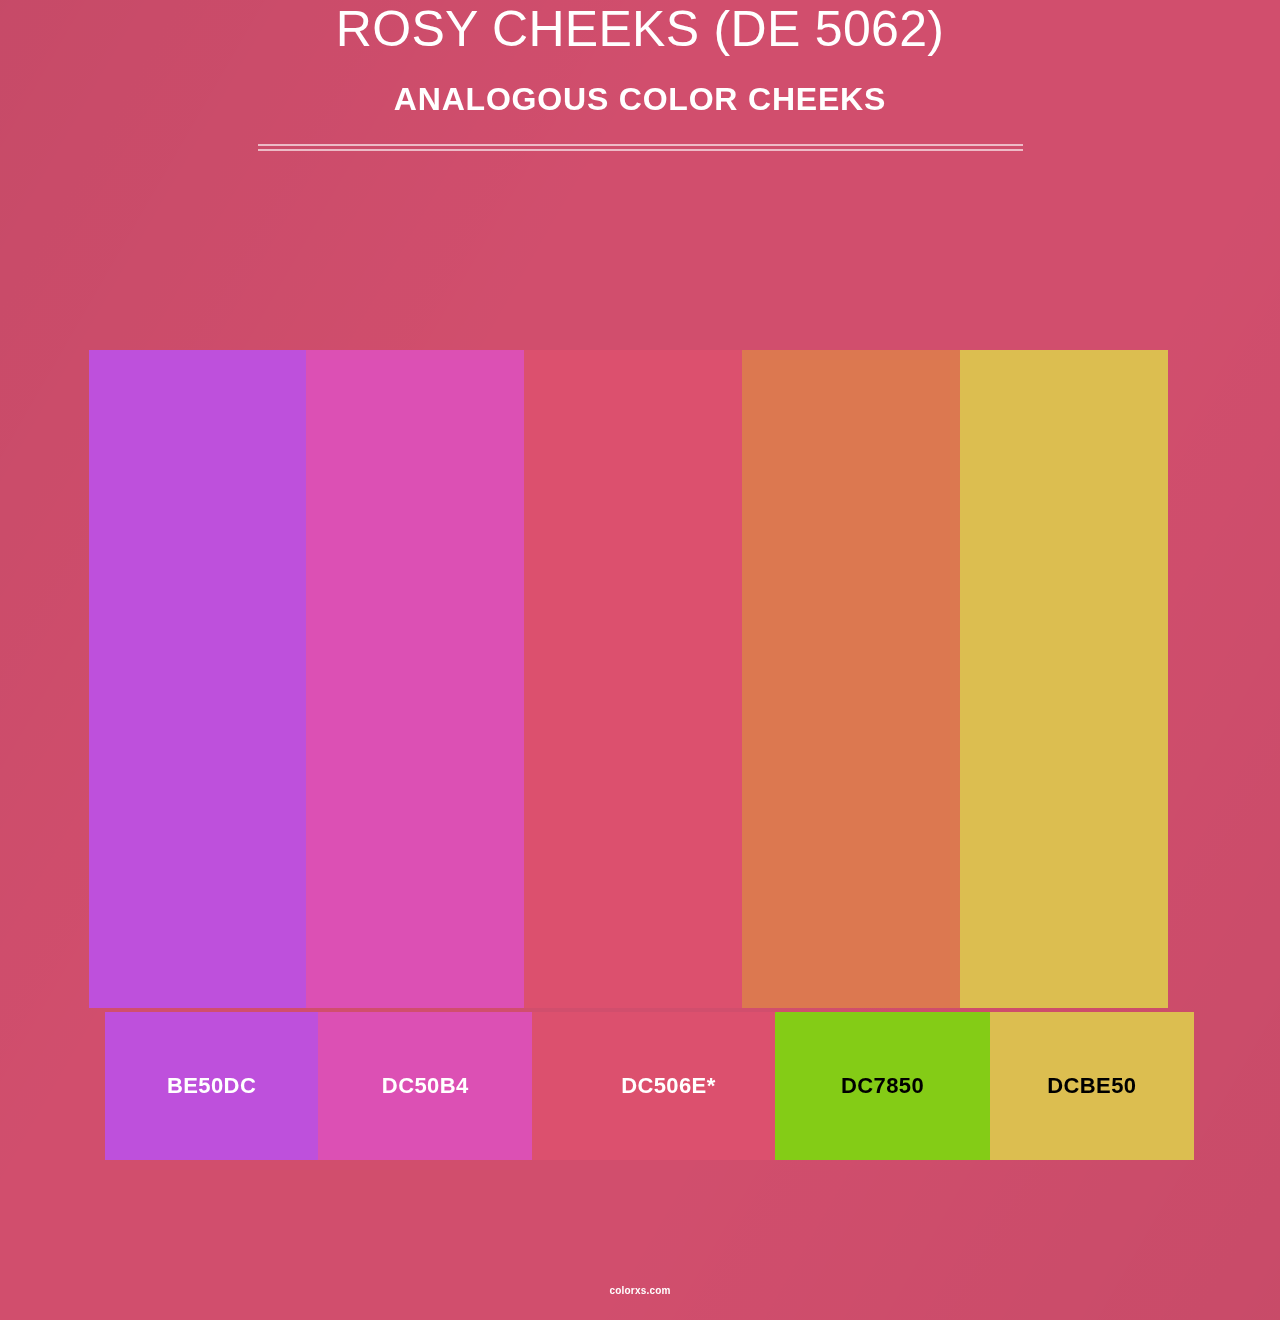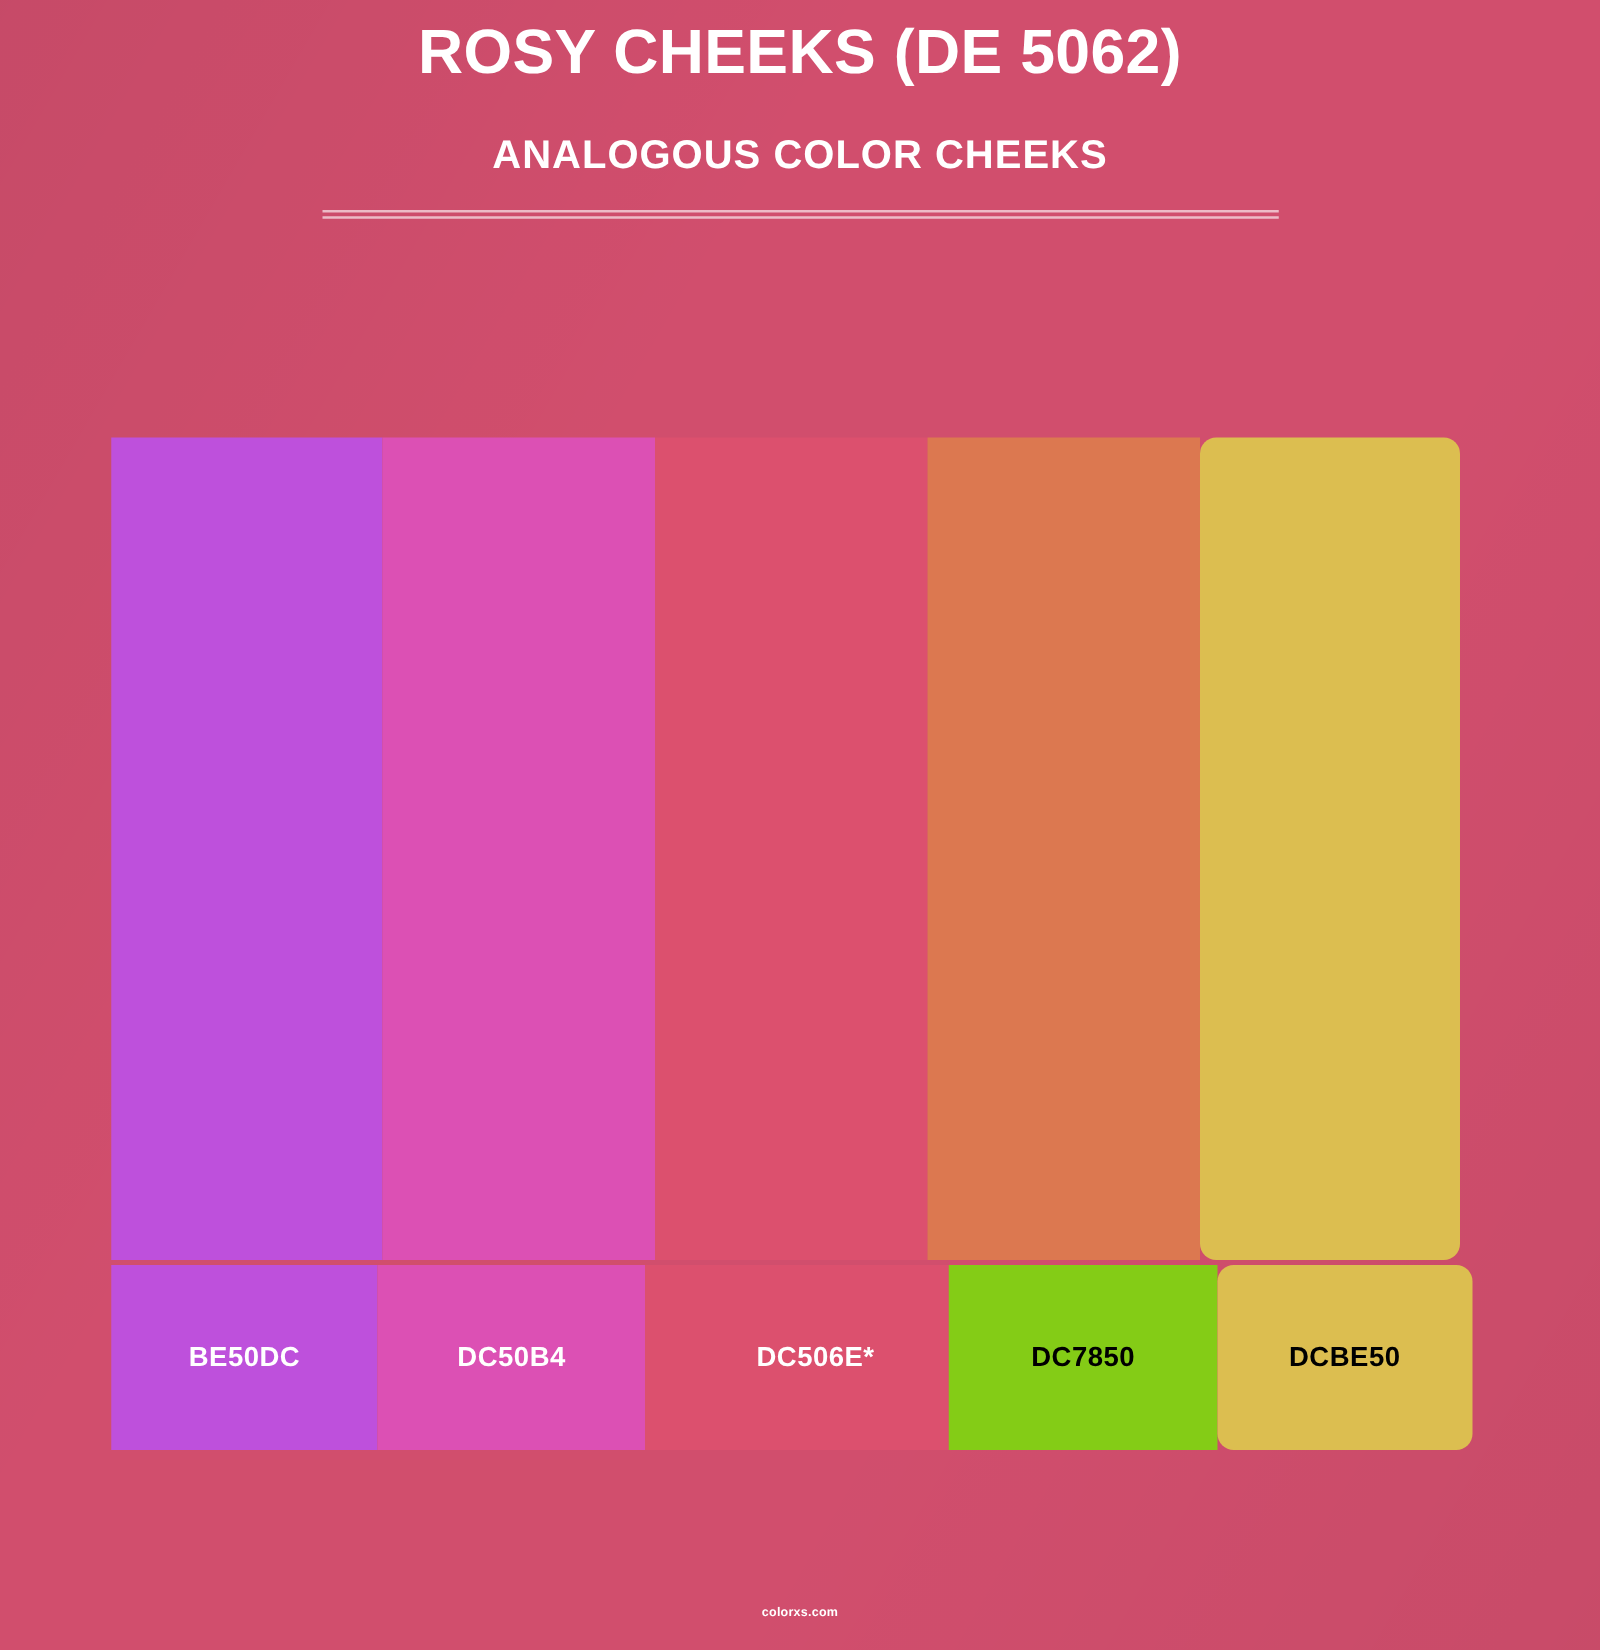--- a/index.html
+++ b/index.html
@@ -36,24 +36,24 @@
 
   
   .header {
     position: absolute;
     top: 0;
     left: 0;
     width: 1280px;
     text-align: center;
   }
   .title {
-    margin: 12px;
+    margin: 0;
     font-size: 50px;
     line-height: 58px;
-    font-weight: bold;
+    font-weight: normal;
     color: #ffffff;
     letter-spacing: 0.3px;
     white-space: nowrap;
   }
   .subtitle {
     margin: 0;
     padding-top: 22px;
     font-size: 32px;
     line-height: 38px;
     font-weight: bold;
@@ -91,39 +91,40 @@
     height: 658px;
   }
   .swatch-col {
     height: 100%;
   }
   .label-row {
     display: flex;
     width: 100%;
     height: 148px;
     margin-top: 4px;
+    margin-left: 16px;
   }
   .label-col {
     height: 100%;
     display: flex;
     align-items: center;
     justify-content: center;
   }
   .label-text {
     font-size: 22px;
     font-weight: bold;
     letter-spacing: 0.4px;
     white-space: nowrap;
   }
   
   .c0 { width: 217px; }
   .c1 { width: 218px; }
   .c2 { width: 218px; }
   .c3 { width: 218px; }
-  .c4 { width: 208px; border-radius: 13px; }
+  .c4 { width: 208px; }
 
   
   .footer {
     position: absolute;
     left: 0;
     bottom: 22px;
     width: 1280px;
     text-align: center;
   }
   .footer-text {

